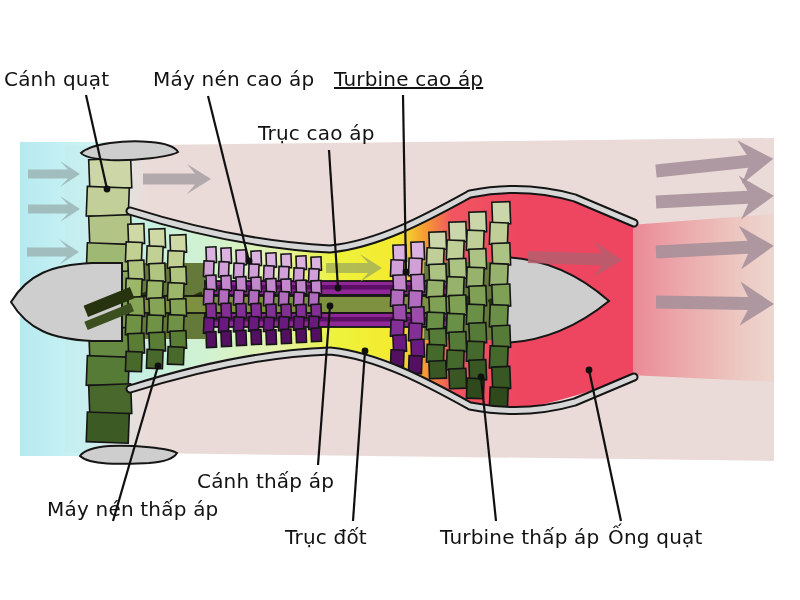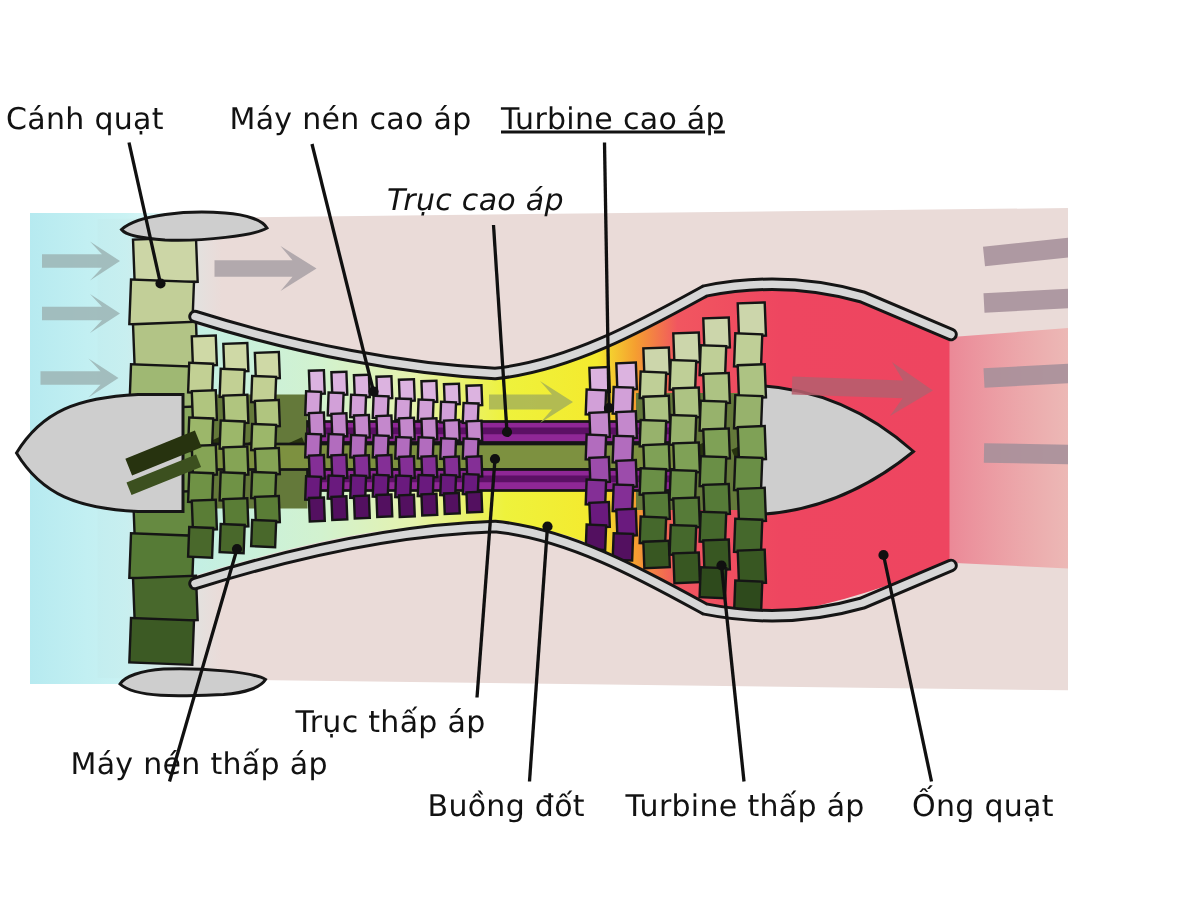--- a/index.html
+++ b/index.html
@@ -1,17 +1,17 @@
 <!DOCTYPE html>
 <html><head>
 <meta charset="utf-8">
 <style>
   html,body{margin:0;padding:0;background:#ffffff;}
   .stage{
-    position:relative;width:712px;height:600px;overflow:hidden;
+    position:relative;width:800px;height:600px;overflow:hidden;
     background:#ffffff;font-family:"DejaVu Sans","Liberation Sans",sans-serif;
   }
   .stage svg{position:absolute;left:0;top:0;}
   .diagram-label{
     position:absolute;font-size:20px;line-height:26px;color:#121212;
     white-space:nowrap;letter-spacing:0.2px;
   }
 </style>
 </head>
 <body>
@@ -292,20 +292,20 @@
         <line x1="496" y1="521" x2="481" y2="377" stroke="#101010" stroke-width="2.2"></line>
         <circle cx="481" cy="377" r="3.4" fill="#101010"></circle>
         <line x1="621" y1="521" x2="589" y2="370" stroke="#101010" stroke-width="2.2"></line>
         <circle cx="589" cy="370" r="3.4" fill="#101010"></circle>
       </g>
     </svg>
   <div id="labels">
       <div class="diagram-label" style="left: 4px; top: 66px;">Cánh quạt</div>
       <div class="diagram-label" style="left: 121px; top: 66px; margin-left: 32px;">Máy nén cao áp</div>
       <div class="diagram-label" style="left: 334px; top: 66px; text-decoration: underline;">Turbine cao áp</div>
-      <div class="diagram-label" style="left: 258px; top: 120px; font-style: italic;">Trục cao áp</div>
-      <div class="diagram-label" style="left: 197px; top: 468px;">Trục thấp áp</div>
+      <div class="diagram-label" style="left: 258px; top: 120px;">Trục cao áp</div>
+      <div class="diagram-label" style="left: 197px; top: 468px;">Cánh thấp áp</div>
       <div class="diagram-label" style="left: 8px; top: 496px; margin-left: 39px;">Máy nén thấp áp</div>
-      <div class="diagram-label" style="left: 285px; top: 524px;">Buồng đốt</div>
-      <div class="diagram-label" style="left: 417px; top: 524px;">Turbine thấp áp</div>
+      <div class="diagram-label" style="left: 285px; top: 524px;">Trục đốt</div>
+      <div class="diagram-label" style="left: 440px; top: 524px;">Turbine thấp áp</div>
       <div class="diagram-label" style="left: 608px; top: 524px;">Ống quạt</div>
     </div>
 </div>
 
 </body></html>

